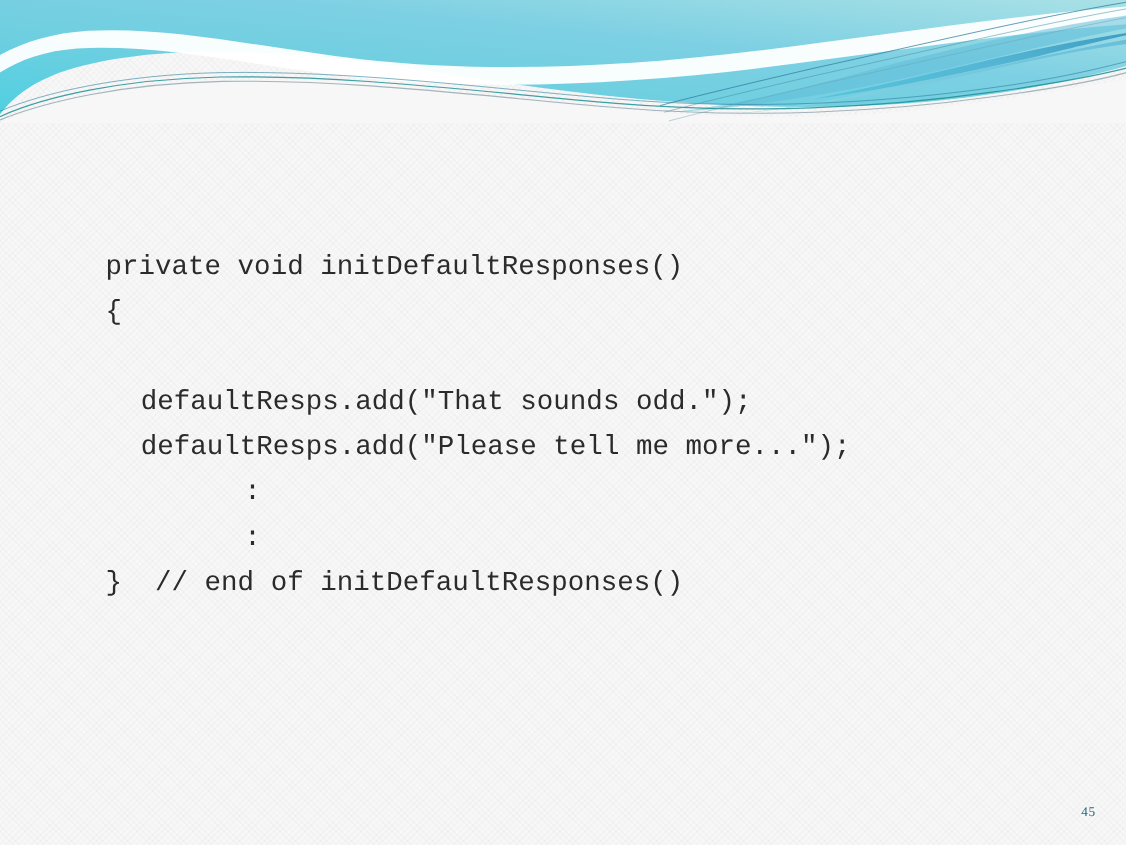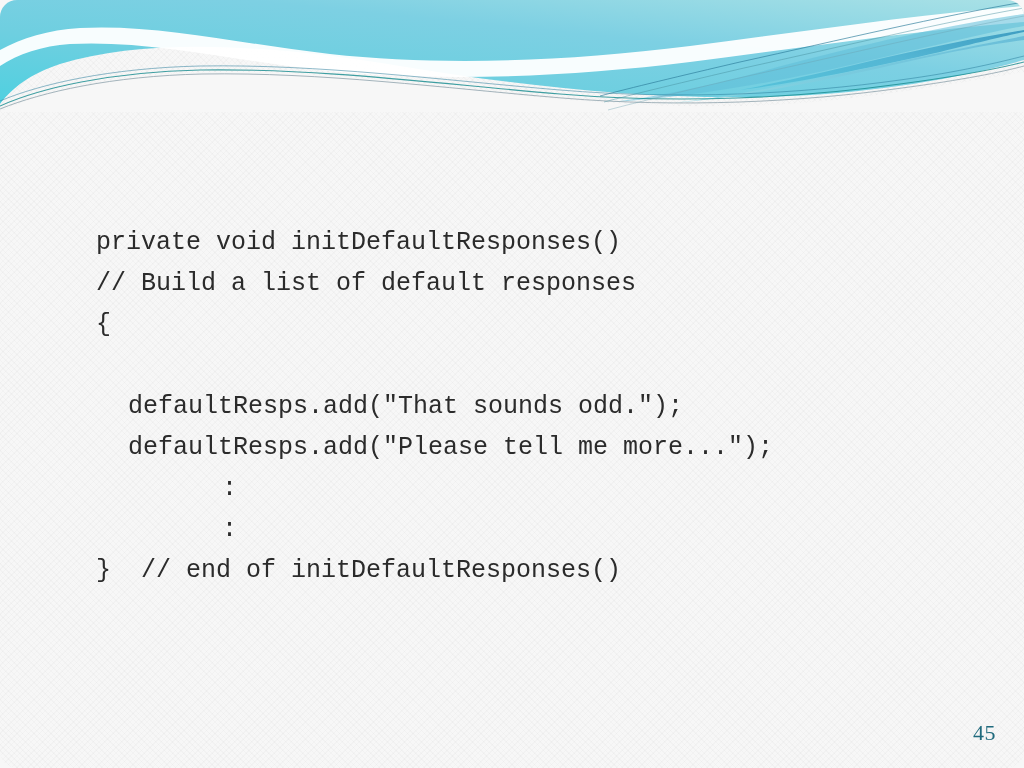--- a/index.html
+++ b/index.html
@@ -20,21 +20,20 @@
   #slide {
     position: absolute;
     inset: 0;
     width: 1024px;
     height: 768px;
     background-color: #f7f7f7;
     background-image:
       repeating-linear-gradient(45deg,  rgba(0,0,0,0.018) 0 1px, rgba(0,0,0,0) 1px 4px),
       repeating-linear-gradient(-45deg, rgba(0,0,0,0.018) 0 1px, rgba(0,0,0,0) 1px 4px);
     overflow: hidden;
-    border-radius: 17px;
   }
 
   
   #banner {
     position: absolute;
     top: 0; left: 0;
     width: 1024px;
     height: 112px;
     overflow: hidden;
   }
@@ -66,21 +65,21 @@
   }
 
   .code-line.blank { color: transparent; }
 
   
   #page-number {
     position: absolute;
     right: 28px;
     bottom: 22px;
     font-family: "Liberation Serif", serif;
-    font-size: 22px;
+    font-size: 12px;
     color: #1f6a7d;
     letter-spacing: 0.5px;
   }
 </style>
 </head>
 <body>
 
 <div id="slide">
 
   <div id="banner">
@@ -164,21 +163,20 @@
                C960,72 1000,62 1024,56" fill="none" stroke="#2c7f9c" stroke-width="0.9" opacity="0.6"></path>
 
       <path d="M1024,2 C940,16 840,40 740,62 C680,76 630,88 600,96" fill="none" stroke="#2d7d9b" stroke-width="0.9" opacity="0.75"></path>
       <path d="M1024,8 C944,22 844,46 744,68 C684,82 634,94 604,102" fill="none" stroke="#46909f" stroke-width="0.8" opacity="0.6"></path>
       <path d="M1024,16 C948,30 848,54 748,76 C688,90 638,102 608,110" fill="none" stroke="#6b9fae" stroke-width="0.8" opacity="0.5"></path>
     </svg>
   </div>
 
   <div id="code-block">
     <div class="code-line">private void initDefaultResponses()</div>
-    <div class="code-line">// Build a list of default responses</div>
     <div class="code-line">{</div>
     <div class="code-line blank">&nbsp;</div>
     <div class="code-line indent-1">defaultResps.add("That sounds odd.");</div>
     <div class="code-line indent-1">defaultResps.add("Please tell me more...");</div>
     <div class="code-line indent-2">:</div>
     <div class="code-line indent-2">:</div>
     <div class="code-line">}  // end of initDefaultResponses()</div>
   </div>
 
   <div id="page-number">45</div>

